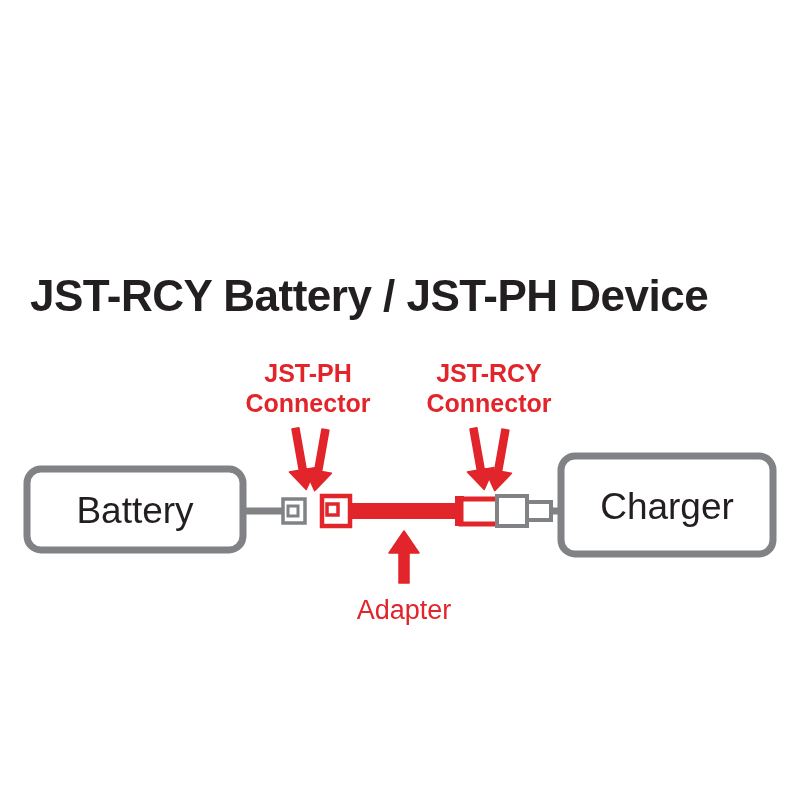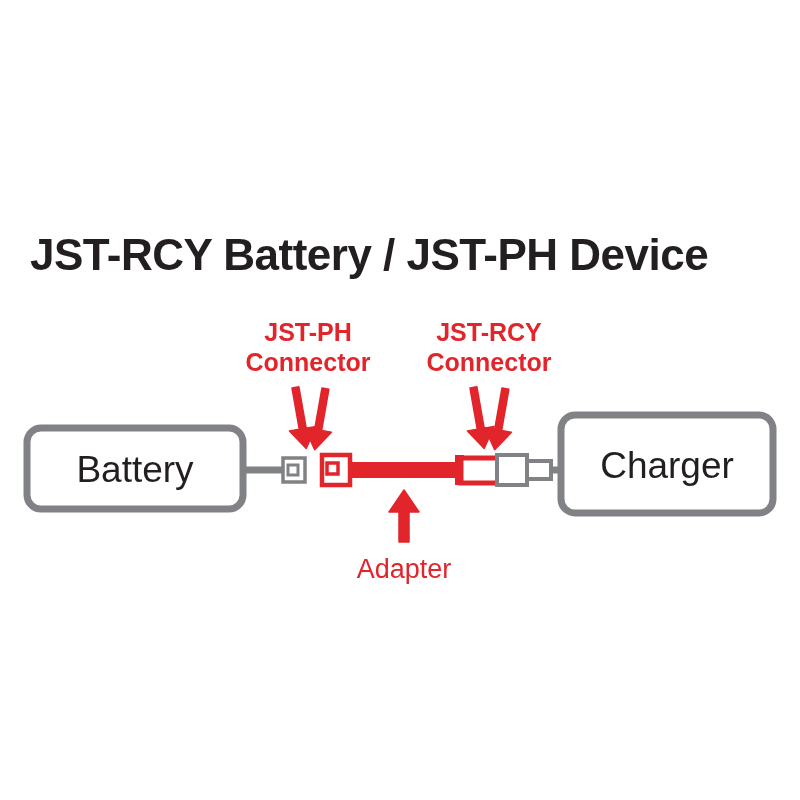--- a/index.html
+++ b/index.html
@@ -11,20 +11,21 @@
     width: 800px;
     height: 800px;
     font-family: "Liberation Sans", sans-serif;
     overflow: hidden;
   }
   #diagram-root {
     position: relative;
     width: 800px;
     height: 633px;
     background: #ffffff;
+    margin-top: 41px;
   }
   svg.diagram-svg {
     display: block;
     width: 800px;
     height: 800px;
   }
   .title-text {
     font-family: "Liberation Sans", sans-serif;
     font-weight: bold;
     font-size: 44px;

